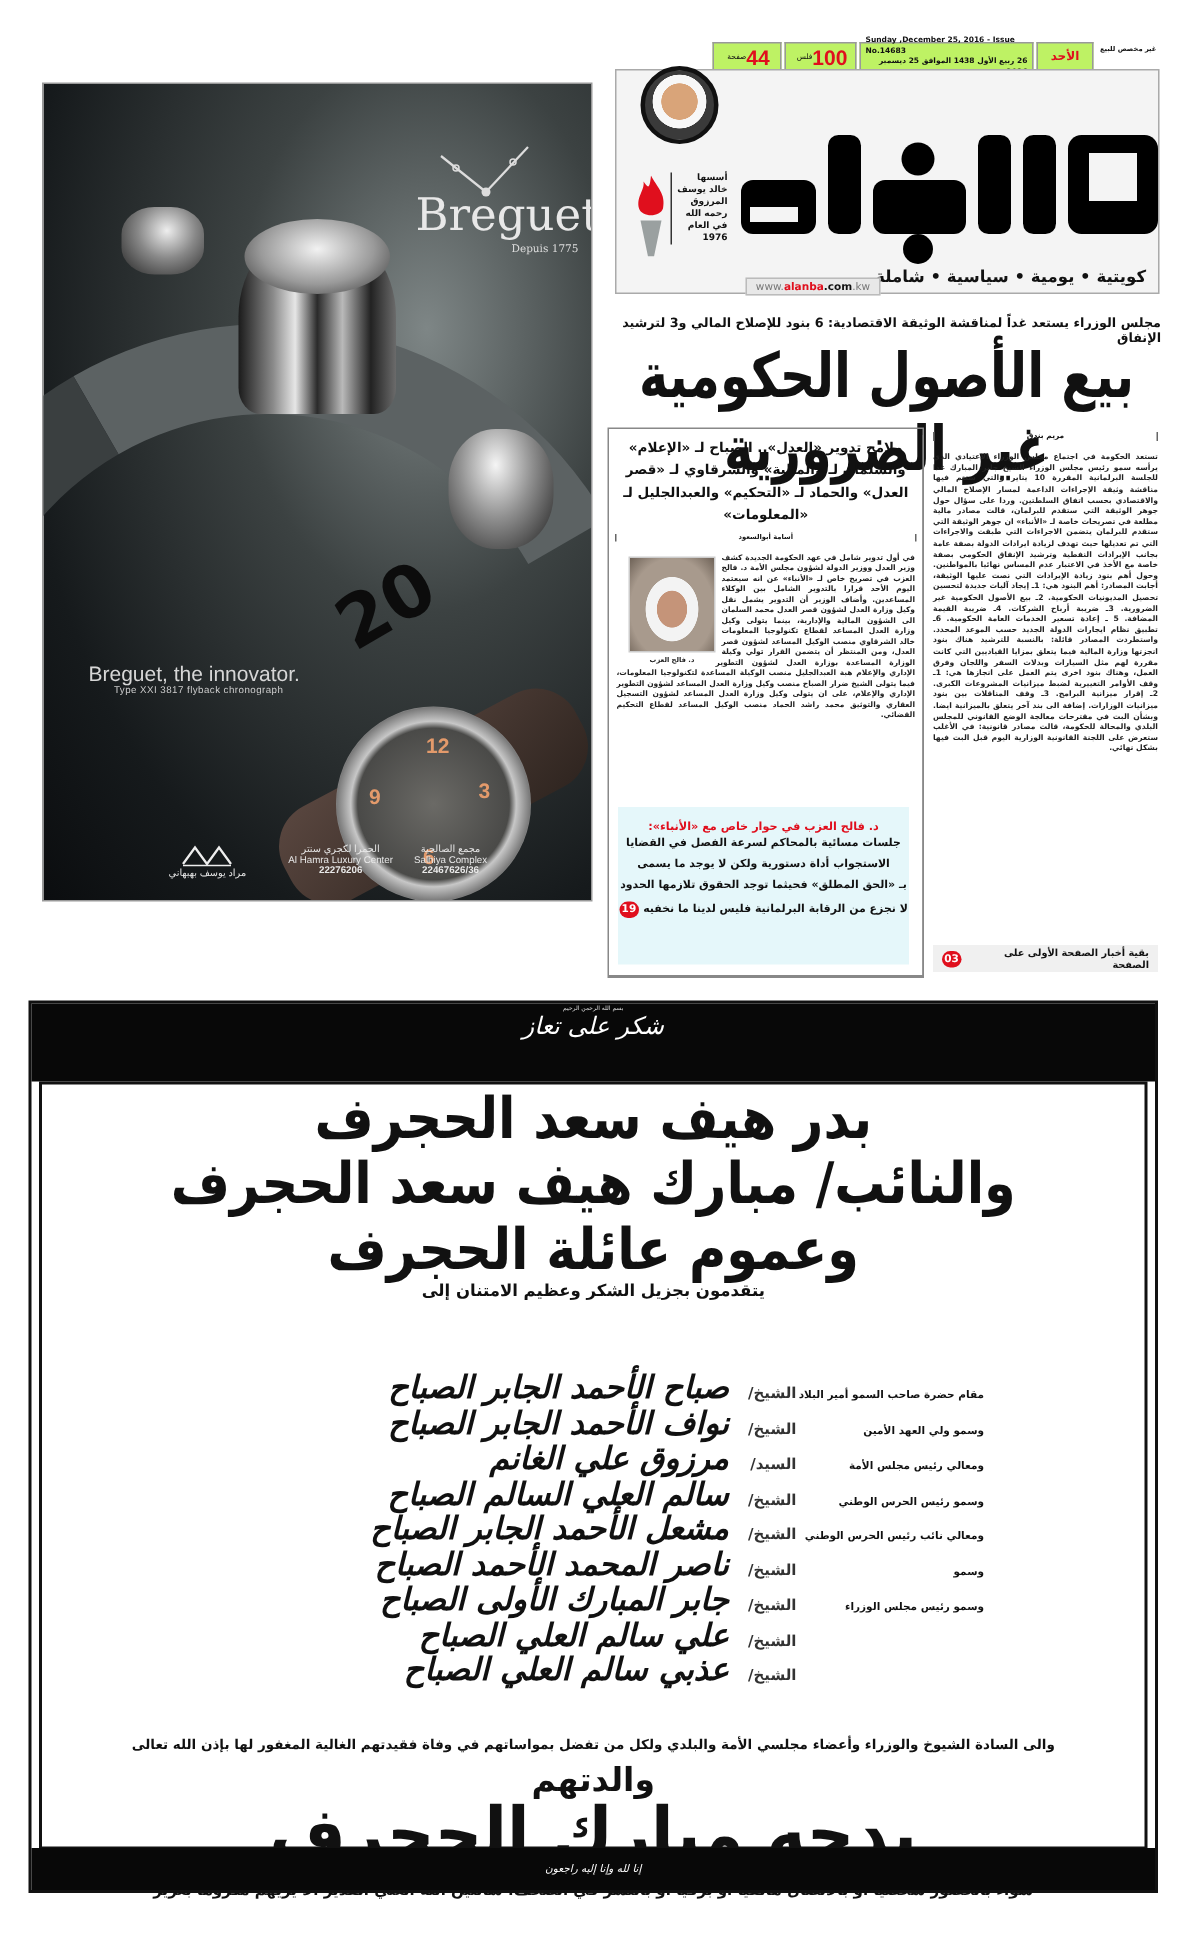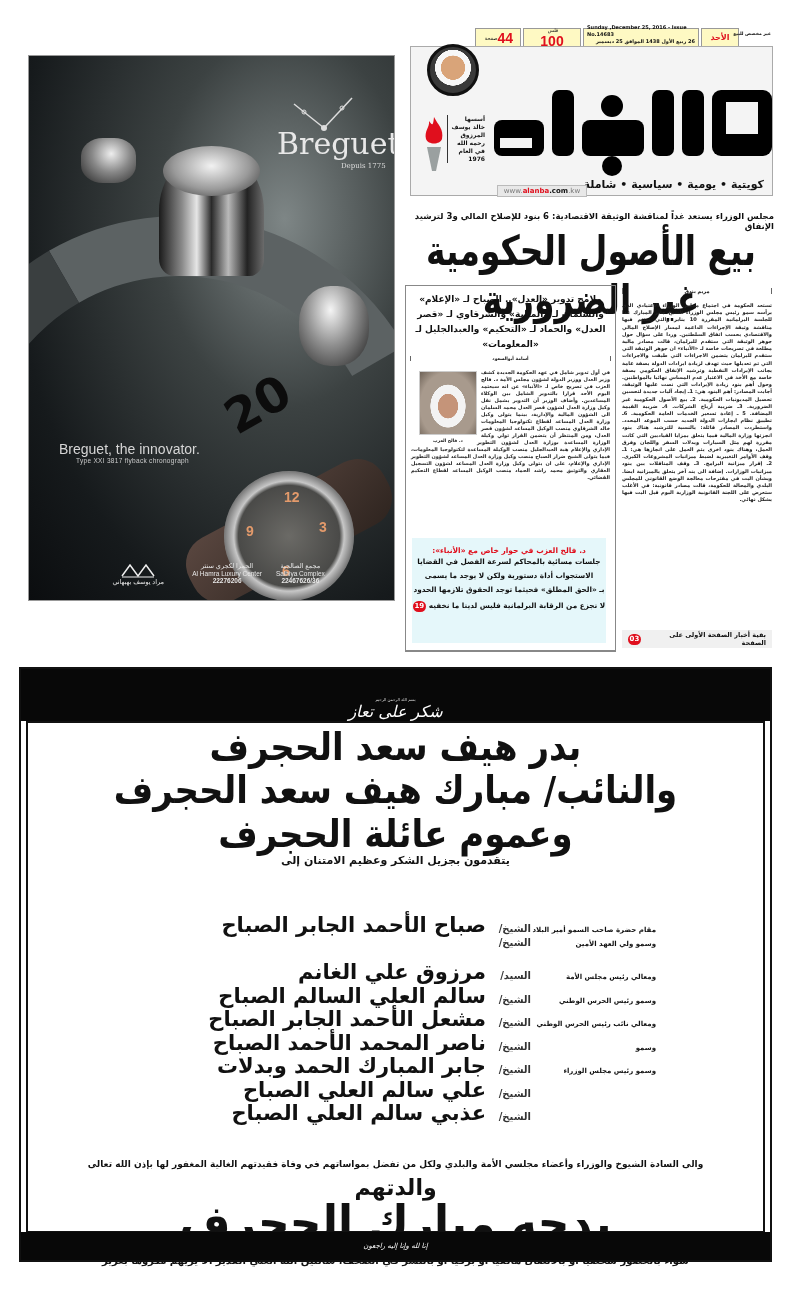--- a/index.html
+++ b/index.html
@@ -37,25 +37,25 @@
   #ad .dealer { text-align: center; color: #e8e8e8; font-family: "Liberation Sans", sans-serif; }
   #ad .dealer .ar { font-size: 6.5px; direction: rtl; }
   #ad .dealer .en { font-size: 6.5px; }
   #ad .dealer .tel { font-size: 6.5px; font-weight: bold; }
   #ad .bhb { width: 80px; }
   #ad .bhb svg { display: block; margin: 0 auto; }
 
   
   #masthead { position: absolute; left: 405px; top: 28px; width: 366px; height: 168px; }
   .mh-top { position: absolute; left: 70px; top: 0; height: 18px; display: flex; gap: 2px; }
-  .mh-cell { height: 18px; border: 1px solid #999; border-bottom: none; background: #fef9c3; display: flex; align-items: center; justify-content: center; padding: 0 3px; }
+  .mh-cell { height: 18px; border: 1px solid #999; border-bottom: none; background: #bef264; display: flex; align-items: center; justify-content: center; padding: 0 3px; }
   .mh-pages { width: 46px; }
   .mh-pages .num, .mh-price .num { color: #e00f1d; font-weight: bold; font-size: 14px; font-family: "Liberation Sans", sans-serif; }
   .mh-pages .lbl, .mh-price .lbl { font-size: 5px; margin-left: 2px; }
-  .mh-price { width: 58px; flex-direction: column; }
+  .mh-price { width: 48px; }
   .mh-date { width: 116px; flex-direction: column; font-size: 5px; line-height: 7px; font-weight: bold; }
   .mh-day { width: 38px; color: #e00f1d; font-weight: bold; font-size: 8px; direction: rtl; }
   .mh-free { position: absolute; right: 0; top: 3px; font-size: 4.5px; font-weight: bold; direction: rtl; }
   .mh-box { position: absolute; left: 5px; top: 18px; width: 363px; height: 150px; background: #f4f4f4; border: 1px solid #aaa; }
   .mh-portrait { position: absolute; left: 16px; top: -3px; width: 52px; height: 52px; border-radius: 50%; background: radial-gradient(circle at 50% 45%, #d9a479 0 35%, #f7f7f7 36% 52%, #3a3a3a 53% 100%);
                  border: 3px solid #111; }
   .mh-flame { position: absolute; left: 12px; top: 70px; width: 22px; height: 54px; }
   .mh-founder { position: absolute; left: 36px; top: 68px; border-left: 1px solid #333; padding-left: 3px; font-size: 6px; line-height: 8px; font-weight: bold; direction: rtl; text-align: right; width: 38px; }
   .mh-logo { position: absolute; left: 83px; top: 43px; width: 280px; height: 86px; }
   .mh-slogan { position: absolute; right: 8px; top: 131px; font-size: 11px; font-weight: bold; direction: rtl; }
@@ -84,31 +84,31 @@
   #mid-article .body { direction: rtl; text-align: justify; font-size: 5px; line-height: 7px; font-weight: bold; padding: 0 5px; color: #222; }
   #mid-article .photo { float: left; width: 58px; height: 64px; margin: 2px 4px 2px 8px; background: radial-gradient(ellipse at 50% 55%, #c59479 0 25%, #f3f3f3 26% 44%, #a89a8d 45% 70%, #6e6257 100%); border: 1px solid #ccc; }
   #mid-article .caption { clear: left; float: left; width: 58px; margin-left: 8px; font-size: 4.5px; text-align: center; direction: rtl; }
   #interview-box { position: absolute; left: 6px; top: 252px; width: 194px; height: 105px; background: #e5f7fa; direction: rtl; text-align: center; }
   #interview-box .red-k { color: #e00f1d; font-size: 7.5px; font-weight: bold; margin-top: 8px; }
   #interview-box .q { font-size: 7.3px; font-weight: 900; line-height: 14px; }
   #interview-box .q.last { margin-top: 2px; display: flex; justify-content: center; align-items: center; gap: 3px; }
 
   
   #thanks { position: absolute; left: 19px; top: 667px; width: 753px; height: 595px; border: 2px solid #111; }
-  #thanks .topbar { height: 52px; background: #080808; display: flex; flex-direction: column; align-items: center; justify-content: flex-end; color: #fff; }
+  #thanks .topbar { height: 52px; background: #080808; display: flex; flex-direction: column; align-items: center; justify-content: flex-start; color: #fff; }
   #thanks .basmala { font-size: 4px; color: #ddd; }
   #thanks .callig { font-family: "DejaVu Serif", serif; font-style: italic; font-size: 16px; direction: rtl; color: #fff; }
   #thanks .inner { border: 2px solid #111; margin: 0 5px; height: 512px; position: relative; }
   #thanks .fam { direction: rtl; text-align: center; font-weight: 900; font-size: 34px; line-height: 39px; transform: scaleY(1.12); transform-origin: top; margin-top: 2px; font-family: "DejaVu Sans", sans-serif; letter-spacing: -1px; }
   #thanks .offer { direction: rtl; text-align: center; font-size: 11px; font-weight: bold; margin-top: 12px; }
   #recipients { position: absolute; left: 63px; top: 190px; width: 565px; direction: rtl; }
   .rcp { display: flex; align-items: baseline; height: 23.5px; }
   .rcp .role { width: 125px; font-size: 7px; font-weight: bold; white-space: nowrap; }
   .rcp .ttl { width: 45px; font-size: 10px; font-weight: bold; color: #333; white-space: nowrap; }
-  .rcp .name { flex: 1; font-size: 21px; font-weight: 900; white-space: nowrap; letter-spacing: 1px; }
+  .rcp .name { flex: 1; font-size: 21px; font-weight: 900; white-space: nowrap; letter-spacing: 1px; font-style: italic; }
   #thanks .also { position: absolute; left: 0; width: 100%; top: 436px; direction: rtl; text-align: center; font-size: 9px; font-weight: bold; }
   #thanks .mother-lbl { position: absolute; left: 0; width: 100%; top: 452px; direction: rtl; text-align: center; font-size: 22px; font-weight: 900; }
   #thanks .mother { position: absolute; left: 0; width: 100%; top: 472px; direction: rtl; text-align: center; font-size: 44px; font-weight: 900; letter-spacing: -1px; transform: scaleY(1.1); transform-origin: top; }
   #thanks .closing { position: absolute; left: 0; width: 100%; top: 532px; direction: rtl; text-align: center; font-size: 10px; font-weight: 900; }
   #thanks .bottombar { position: absolute; left: 0; bottom: 0; width: 100%; height: 28px; background: #080808; display: flex; align-items: center; justify-content: center; }
   #thanks .verse { font-family: "DejaVu Serif", serif; font-size: 7px; color: #fff; direction: rtl; font-style: italic; }
 </style>
 </head>
 <body>
 
@@ -255,20 +255,21 @@
     <div class="offer">يتقدمون بجزيل الشكر وعظيم الامتنان إلى</div>
     <div id="recipients">
       <div class="rcp">
           <span class="role">مقام حضرة صاحب السمو أمير البلاد</span>
           <span class="ttl">الشيخ/</span>
           <span class="name">صباح الأحمد الجابر الصباح</span>
         </div>
       <div class="rcp">
           <span class="role">وسمو ولي العهد الأمين</span>
           <span class="ttl">الشيخ/</span>
+          <span class="name">نواف الأحمد الجابر الصباح</span>
         </div>
       <div class="rcp">
           <span class="role">ومعالي رئيس مجلس الأمة</span>
           <span class="ttl">السيد/</span>
           <span class="name">مرزوق علي الغانم</span>
         </div>
       <div class="rcp">
           <span class="role">وسمو رئيس الحرس الوطني</span>
           <span class="ttl">الشيخ/</span>
           <span class="name">سالم العلي السالم الصباح</span>
@@ -279,21 +280,21 @@
           <span class="name">مشعل الأحمد الجابر الصباح</span>
         </div>
       <div class="rcp">
           <span class="role">وسمو</span>
           <span class="ttl">الشيخ/</span>
           <span class="name">ناصر المحمد الأحمد الصباح</span>
         </div>
       <div class="rcp">
           <span class="role">وسمو رئيس مجلس الوزراء</span>
           <span class="ttl">الشيخ/</span>
-          <span class="name">جابر المبارك الحمد وبدلات</span>
+          <span class="name">جابر المبارك الأولى الصباح</span>
         </div>
       <div class="rcp">
           <span class="role"></span>
           <span class="ttl">الشيخ/</span>
           <span class="name">علي سالم العلي الصباح</span>
         </div>
       <div class="rcp">
           <span class="role"></span>
           <span class="ttl">الشيخ/</span>
           <span class="name">عذبي سالم العلي الصباح</span>

